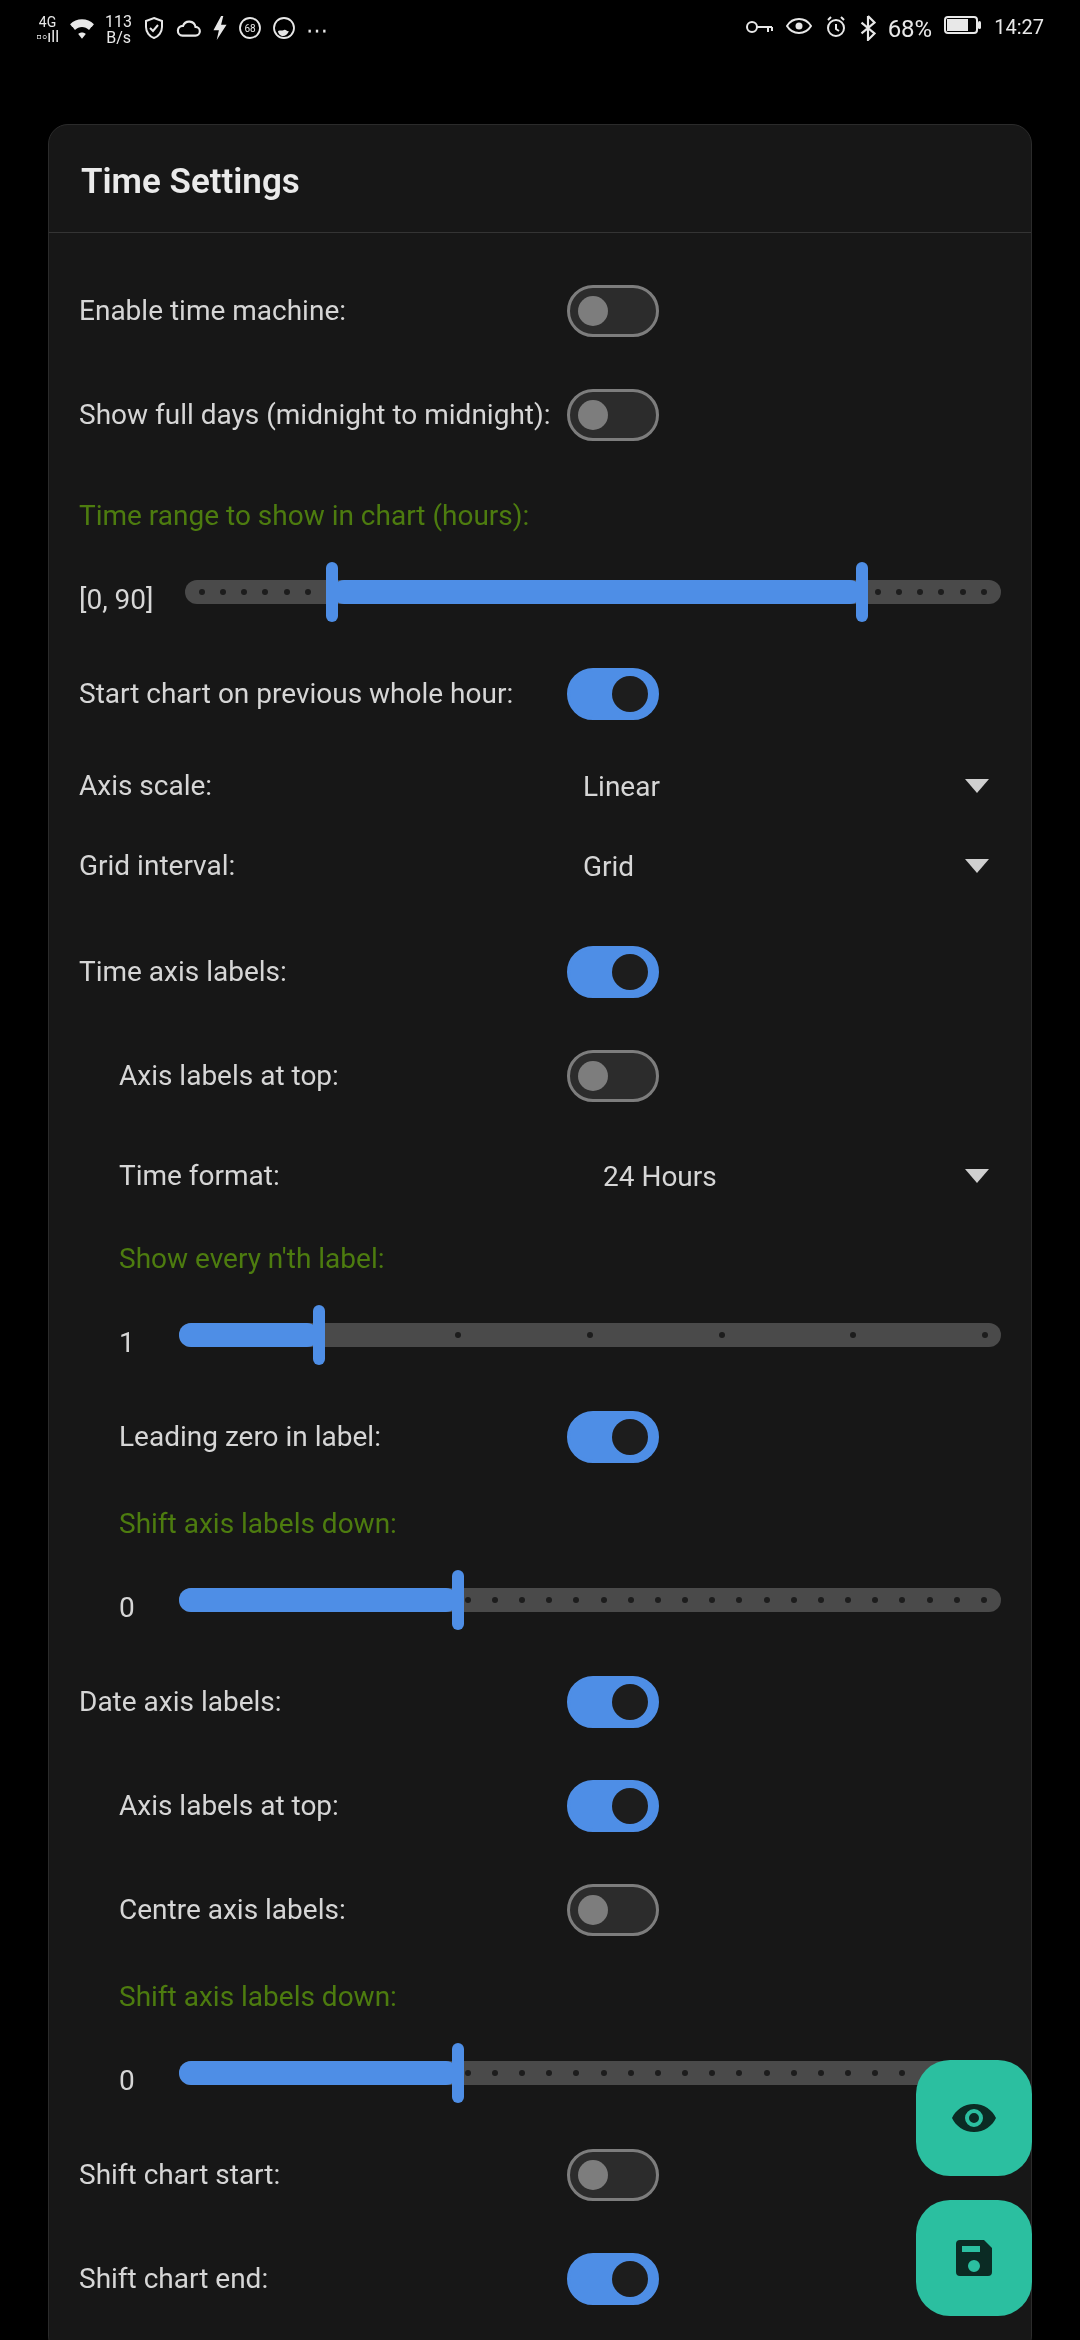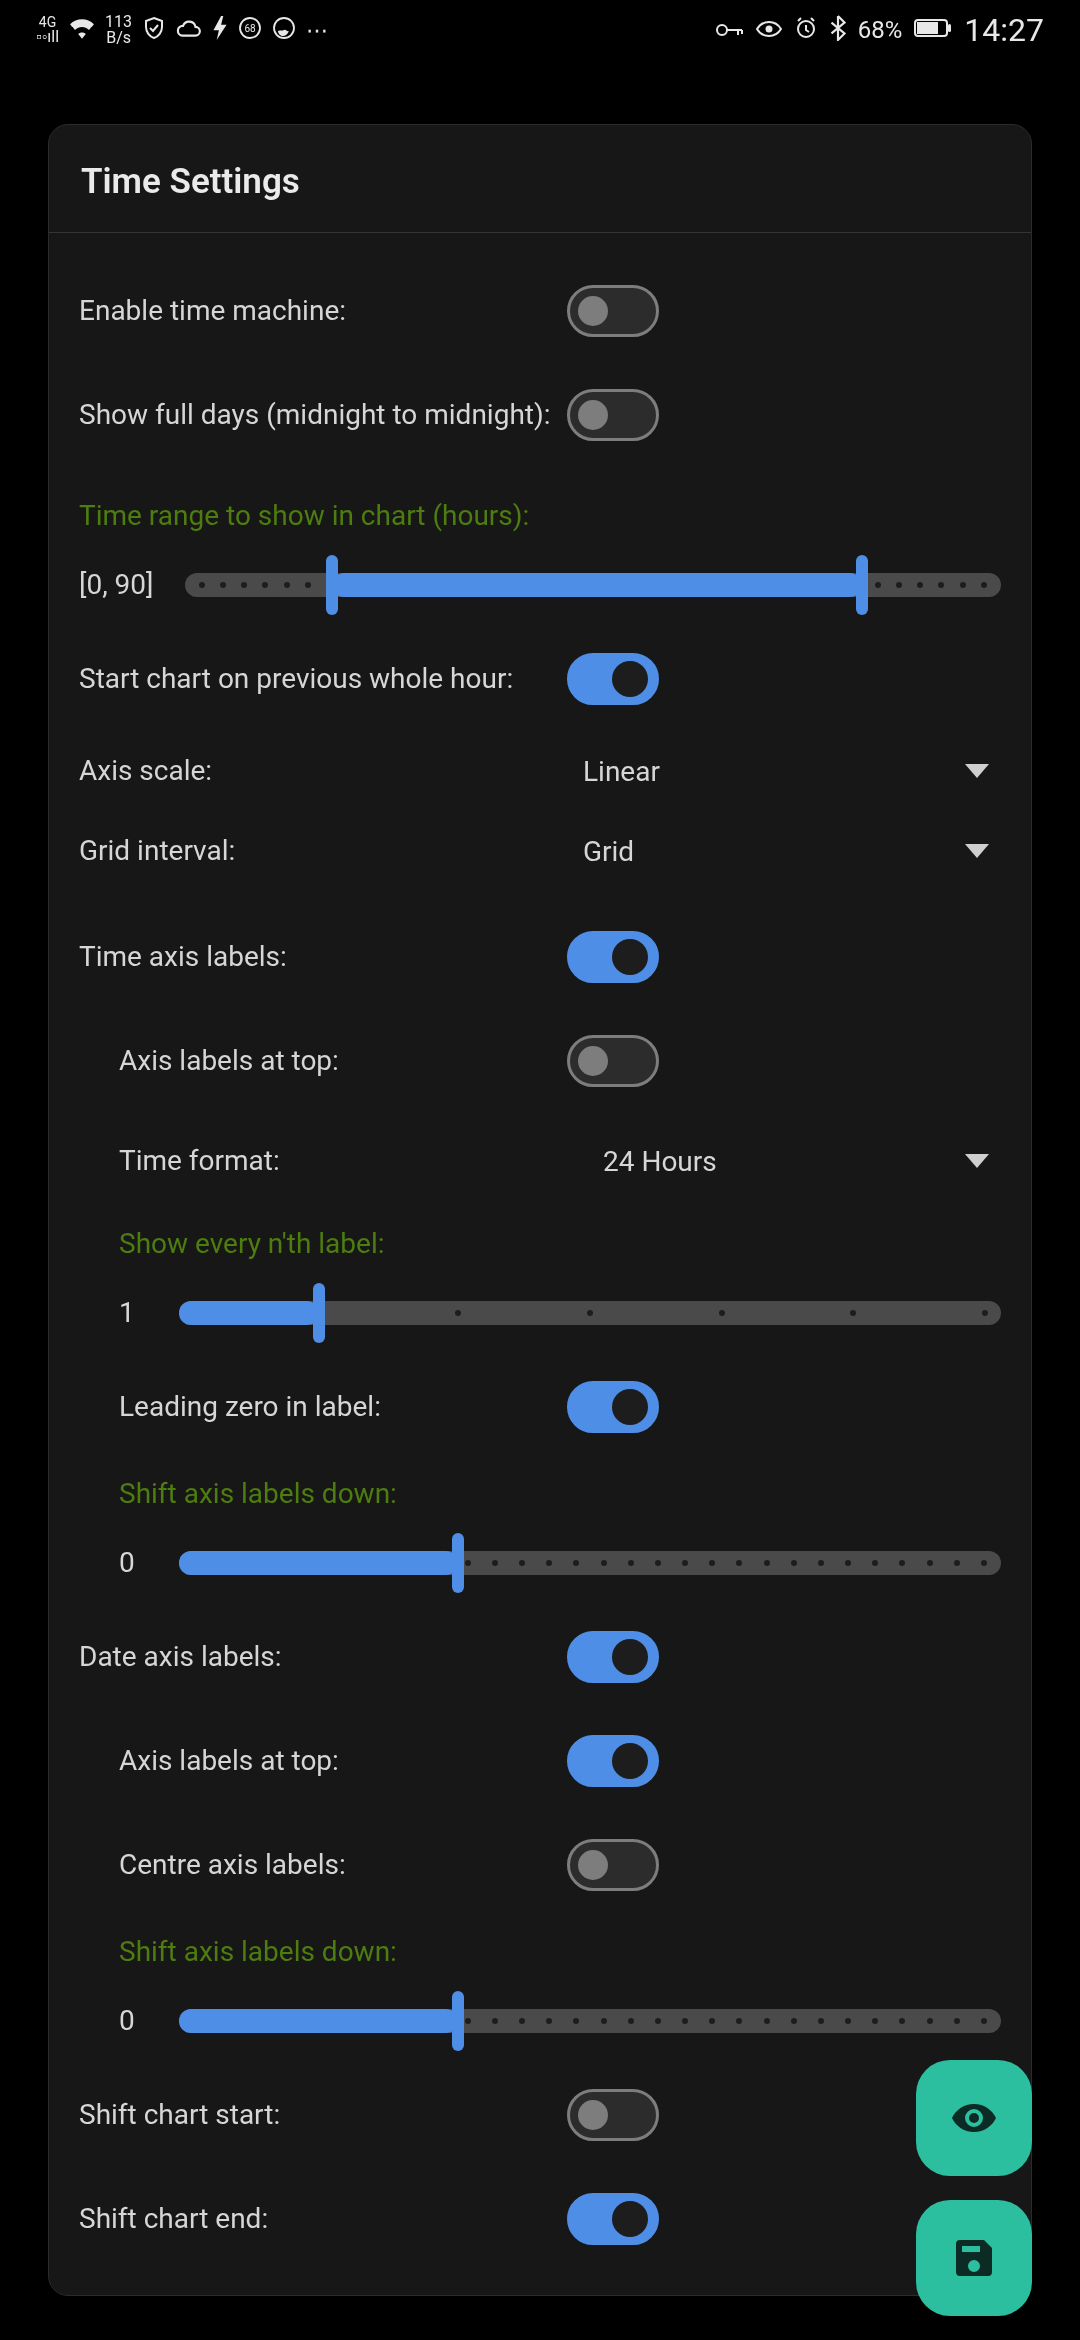--- a/index.html
+++ b/index.html
@@ -16,21 +16,21 @@
   .status-bar {
     height: 60px;
     display: flex;
     align-items: center;
     justify-content: space-between;
     padding: 0 36px;
     font-size: 24px;
     color: #e8e8e8;
   }
   .status-left { display: flex; align-items: center; gap: 10px; }
-  .status-right { display: flex; align-items: center; gap: 12px; }
+  .status-right { display: flex; gap: 12px; }
   .status-stack { display: flex; flex-direction: column; line-height: 1; font-size: 16px; align-items: center; }
   .status-icon { font-size: 22px; }
   .sig-tiny { font-size: 14px; line-height: 1; }
 
   
   .card {
     margin: 64px 48px 24px 48px;
     background: #171717;
     border: 1px solid #2b2b2b;
     border-radius: 20px;
@@ -131,20 +131,21 @@
   .slider-wrap {
     display: flex;
     align-items: center;
     gap: 30px;
     padding: 14px 0 26px 0;
   }
   .slider-value {
     font-size: 28px;
     color: #d6d6d6;
     min-width: 76px;
+    margin-top: 15px;
   }
   .slider-track {
     position: relative;
     flex: 1;
     height: 24px;
     background: #4a4a4a;
     border-radius: 12px;
   }
   .slider-fill {
     position: absolute;
@@ -306,21 +307,21 @@
         </svg>
     </span>
     <span>68%</span>
     <span class="status-icon">
       <svg width="38" height="20" viewBox="0 0 38 20">
           <rect x="1" y="2" width="32" height="16" rx="3" fill="none" stroke="#e8e8e8" stroke-width="2"></rect>
           <rect x="3" y="4" width="21" height="12" fill="#e8e8e8"></rect>
           <rect x="34" y="6" width="3" height="8" rx="1.5" fill="#e8e8e8"></rect>
         </svg>
     </span>
-    <span style="font-size:32px">14:27</span>
+    <span style="font-size:20px">14:27</span>
   </div>
 </div>
 
 <div class="card">
   <div class="card-title">Time Settings</div>
   <div class="divider"></div>
   <div class="content">
 
     <div class="row">
       <div class="label">Enable time machine:</div>

